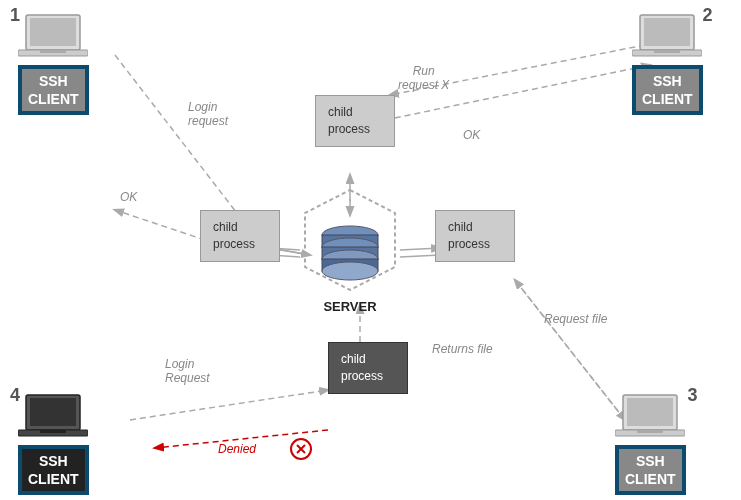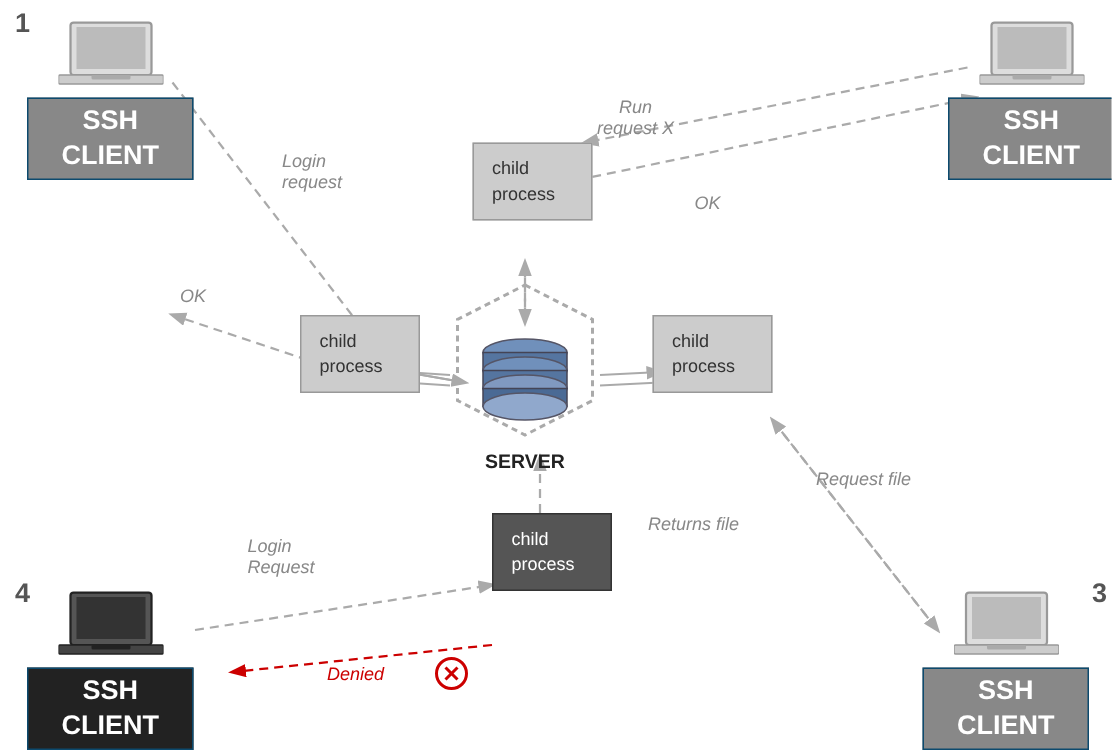--- a/index.html
+++ b/index.html
@@ -28,25 +28,25 @@
 
     .laptop-svg {
       width: 70px;
       height: 55px;
     }
 
     .ssh-label-box {
       background: #888;
       color: #fff;
       font-weight: bold;
-      font-size: 18px;
+      font-size: 14px;
       text-align: center;
-      padding: 3px 22px;
+      padding: 3px 6px;
       line-height: 1.3;
-      border: 1px solid #0c4a6e;
+      border: 4px solid #0c4a6e;
     }
 
     .ssh-label-box.dark {
       background: #222;
     }
 
     .client-number {
       position: absolute;
       font-size: 18px;
       font-weight: bold;

